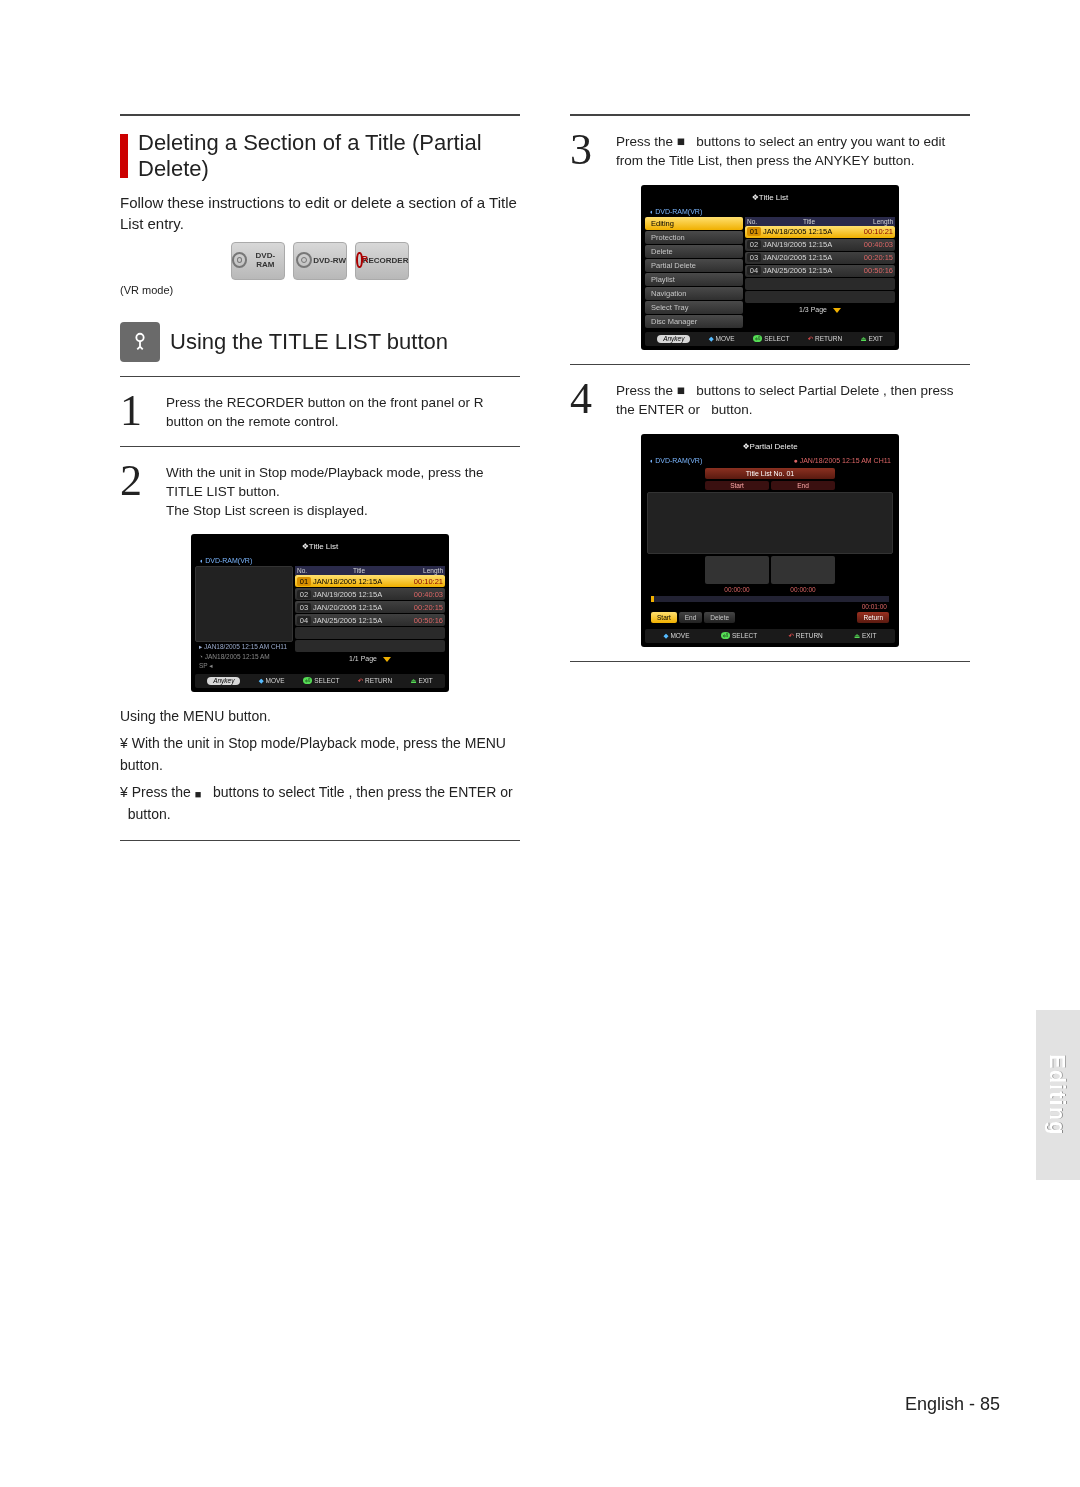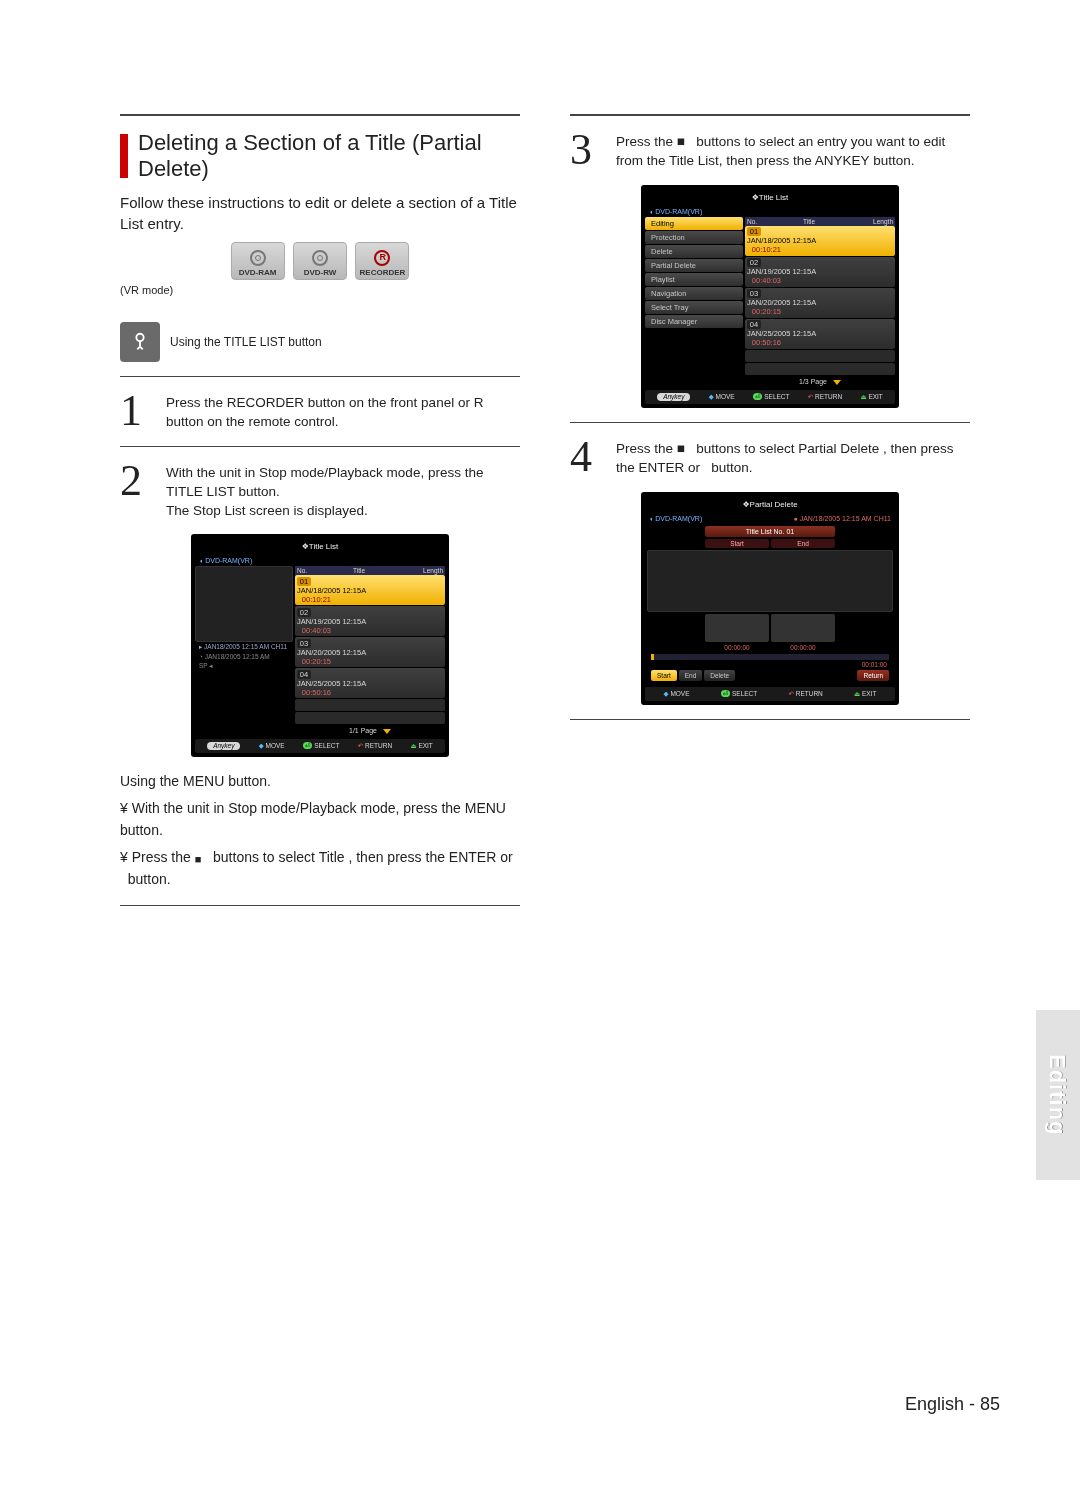--- a/index.html
+++ b/index.html
@@ -18,39 +18,39 @@
   .col hr.thick { border-top-width: 2px; }
 
   .section-heading { display: flex; align-items: center; margin-bottom: 8px; }
   .red-bar { width: 8px; height: 44px; background: #c00; margin-right: 10px; flex-shrink: 0; }
   .section-heading h2 { font-size: 22px; font-weight: 500; }
 
   .intro { font-size: 15px; line-height: 1.4; margin: 10px 0 8px 0; }
 
   .disc-row { text-align: center; margin: 4px 0; }
   .disc-badge {
-    display: inline-flex; flex-direction: column; align-items: center;
+    display: inline-flex; flex-direction: row; align-items: center;
     width: 54px; height: 38px; border-radius: 4px;
     background: linear-gradient(#d8d8d8,#b8b8b8);
     font-size: 8px; font-weight: bold; color: #333; justify-content: flex-end;
     margin: 0 2px; padding-bottom: 2px; border: 1px solid #aaa;
   }
   .disc-badge .circ { width: 16px; height: 16px; border-radius: 50%; border: 2px solid #777; margin: 2px auto; position: relative; }
   .disc-badge .circ::after { content:""; position:absolute; inset:3px; border-radius:50%; border:1px solid #777; }
   .disc-badge.rec .circ { border-color:#a00; }
   .disc-badge.rec .circ::after { content:"R"; border:none; font-size:9px; color:#a00; top:0; left:3px; }
   .subcap { text-align: left; font-size: 11px; margin-top: 2px; }
 
   .subheading { display: flex; align-items: center; gap: 10px; margin: 26px 0 8px 0; }
   .icon-tile {
     width: 40px; height: 40px; border-radius: 4px; background: #6a6a6a;
     display: flex; align-items: center; justify-content: center; color: #fff;
   }
   .icon-tile svg { width: 22px; height: 22px; }
-  .subheading h3 { font-size: 12px; font-weight: 500; }
+  .subheading h3 { font-size: 22px; font-weight: 500; }
 
   .step { display: flex; gap: 10px; margin: 6px 0; }
   .step .num { font-size: 44px; font-family: "Times New Roman", serif; line-height: 0.9; width: 36px; flex-shrink:0; }
   .step .txt { font-size: 13.5px; line-height: 1.4; padding-top: 3px; }
 
   .menutxt { font-size: 14px; line-height: 1.55; }
   .menutxt .mt { margin-bottom: 5px; }
   .menutxt .sq { display:inline-block; vertical-align:-1px; }
   .sq::before { content:"\25A0"; font-size:11px; }
 
@@ -66,21 +66,21 @@
   .osd .tablewrap { display:flex; }
   .osd .leftpane { width: 98px; }
   .osd .preview { height: 76px; background:#222; border:1px solid #333; border-radius:2px; }
   .osd .menu-list .mi { background:linear-gradient(#4a4a4a,#2f2f2f); border-radius:2px; padding:2px 6px; margin-bottom:1px; color:#c6c6c6; }
   .osd .menu-list .mi.sel { background:linear-gradient(#ffe070,#f0b000); color:#000; }
   .osd .rightpane { flex:1; margin-left: 2px; }
   .osd .hdr { display:flex; background:#2a2a4a; padding:1px 2px; font-size:6.5px; }
   .osd .hdr span:nth-child(1){width:14px;}
   .osd .hdr span:nth-child(2){flex:1; text-align:center;}
   .osd .hdr span:nth-child(3){width:36px; text-align:right;}
-  .osd .row { display:flex; padding:1.5px 2px; border-radius:2px; margin-bottom:1px; background:linear-gradient(#404040,#2c2c2c);flex-direction:column; }
+  .osd .row { display:flex; padding:1.5px 2px; border-radius:2px; margin-bottom:1px; background:linear-gradient(#404040,#2c2c2c); }
   .osd .row.sel { background:linear-gradient(#ffe070,#f0b000); color:#000;}
   .osd .row span:nth-child(1){width:14px; text-align:center; background:#222; border-radius:2px; margin-right:2px;}
   .osd .row.sel span:nth-child(1){background:#d89000; color:#000;}
   .osd .row span:nth-child(2){flex:1;}
   .osd .row span:nth-child(3){width:34px; text-align:right; color:#d66;}
   .osd .row.sel span:nth-child(3){color:#800;}
   .osd .row.empty { height:12px; background:#2a2a2a; }
   .osd .infoline { font-size:6.5px; padding:1px 4px; color:#9ac; }
   .osd .infoline.sm { color:#888; }
   .osd .pager { text-align:center; font-size:7px; padding:2px; }

